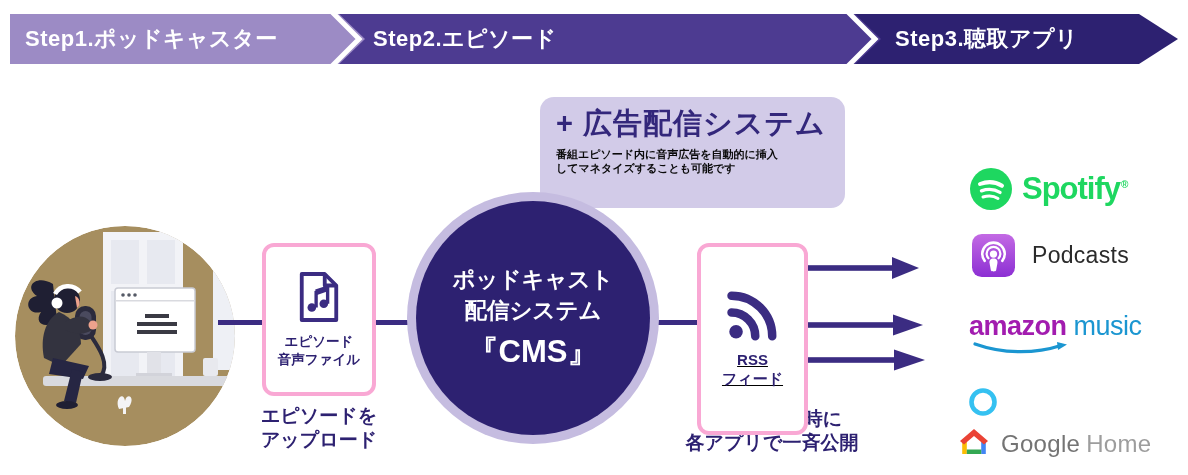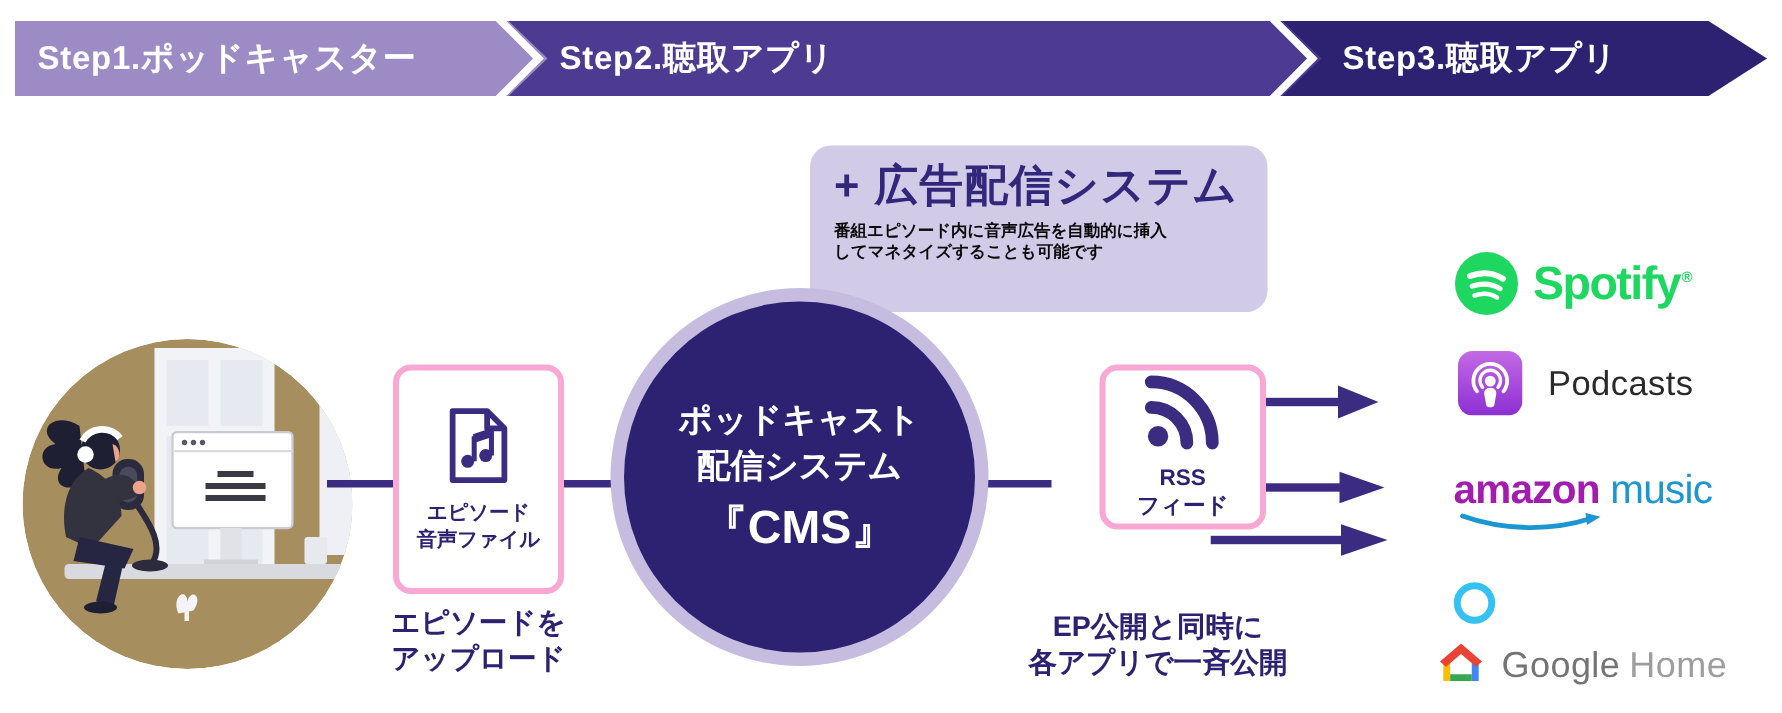--- a/index.html
+++ b/index.html
@@ -22,21 +22,21 @@
   .connector{position:absolute;top:320px;height:5px;background:#3b2c82;}
   #conn-1{left:218px;width:48px;}
   #conn-2{left:372px;width:44px;}
   #conn-3{left:655px;width:46px;}
 
   
   .icon-box{position:absolute;top:243px;background:#fff;border:4px solid #f9a8d4;
             border-radius:12px;box-sizing:border-box;display:flex;flex-direction:column;
             align-items:center;justify-content:center;gap:9px;z-index:3;}
   #episode-box{left:262px;width:114px;height:153px;}
-  #rss-box{left:733px;width:111px;height:110px;}
+  #rss-box{left:697px;width:111px;height:192px;text-decoration:underline;}
   .box-label{font-size:13.5px;font-weight:bold;color:#2d2171;text-align:center;
              white-space:pre-line;line-height:1.3;}
   #rss-box .box-label{font-size:15px;line-height:1.25;}
 
   .caption{position:absolute;font-weight:bold;color:#2d2171;text-align:center;
            white-space:pre-line;font-size:19px;line-height:1.25;}
   #episode-caption{left:238px;top:404px;width:162px;}
   #rss-caption{left:668px;top:407px;width:208px;}
 
   
@@ -82,21 +82,21 @@
 <div class="canvas">
 
   <svg class="banner-svg" width="1188" height="80" viewBox="0 0 1188 80">
     <polygon points="849,14 1139,14 1178,39 1139,64 849,64" fill="#2d2171"></polygon>
     <polygon points="337,14 855,14 881,39 855,64 337,64" fill="#4d3b91"></polygon>
     <polygon points="10,14 339,14 365,39 339,64 10,64" fill="#9c8bc5"></polygon>
     <polyline points="327,7 359,39 327,71" fill="none" stroke="#ffffff" stroke-width="5"></polyline>
     <polyline points="843,7 875,39 843,71" fill="none" stroke="#ffffff" stroke-width="5"></polyline>
   </svg>
   <div class="step-label" id="step1-label">Step1.ポッドキャスター</div>
-  <div class="step-label" id="step2-label">Step2.聴取アプリ</div>
+  <div class="step-label" id="step2-label">Step2.エピソード</div>
   <div class="step-label" id="step3-label">Step3.聴取アプリ</div>
 
   <div class="person-circle">
     <svg width="220" height="220" viewBox="0 0 220 220">
       <circle cx="110" cy="110" r="110" fill="#a68e5f"></circle>
       <rect x="88" y="6" width="80" height="150" fill="#f2f3f7"></rect>
       <rect x="96" y="14" width="64" height="136" fill="#e7e9f0"></rect>
       <rect x="124" y="14" width="8" height="136" fill="#f2f3f7"></rect>
       <rect x="96" y="58" width="64" height="7" fill="#f2f3f7"></rect>
       <rect x="198" y="28" width="22" height="116" fill="#eef0f5"></rect>

